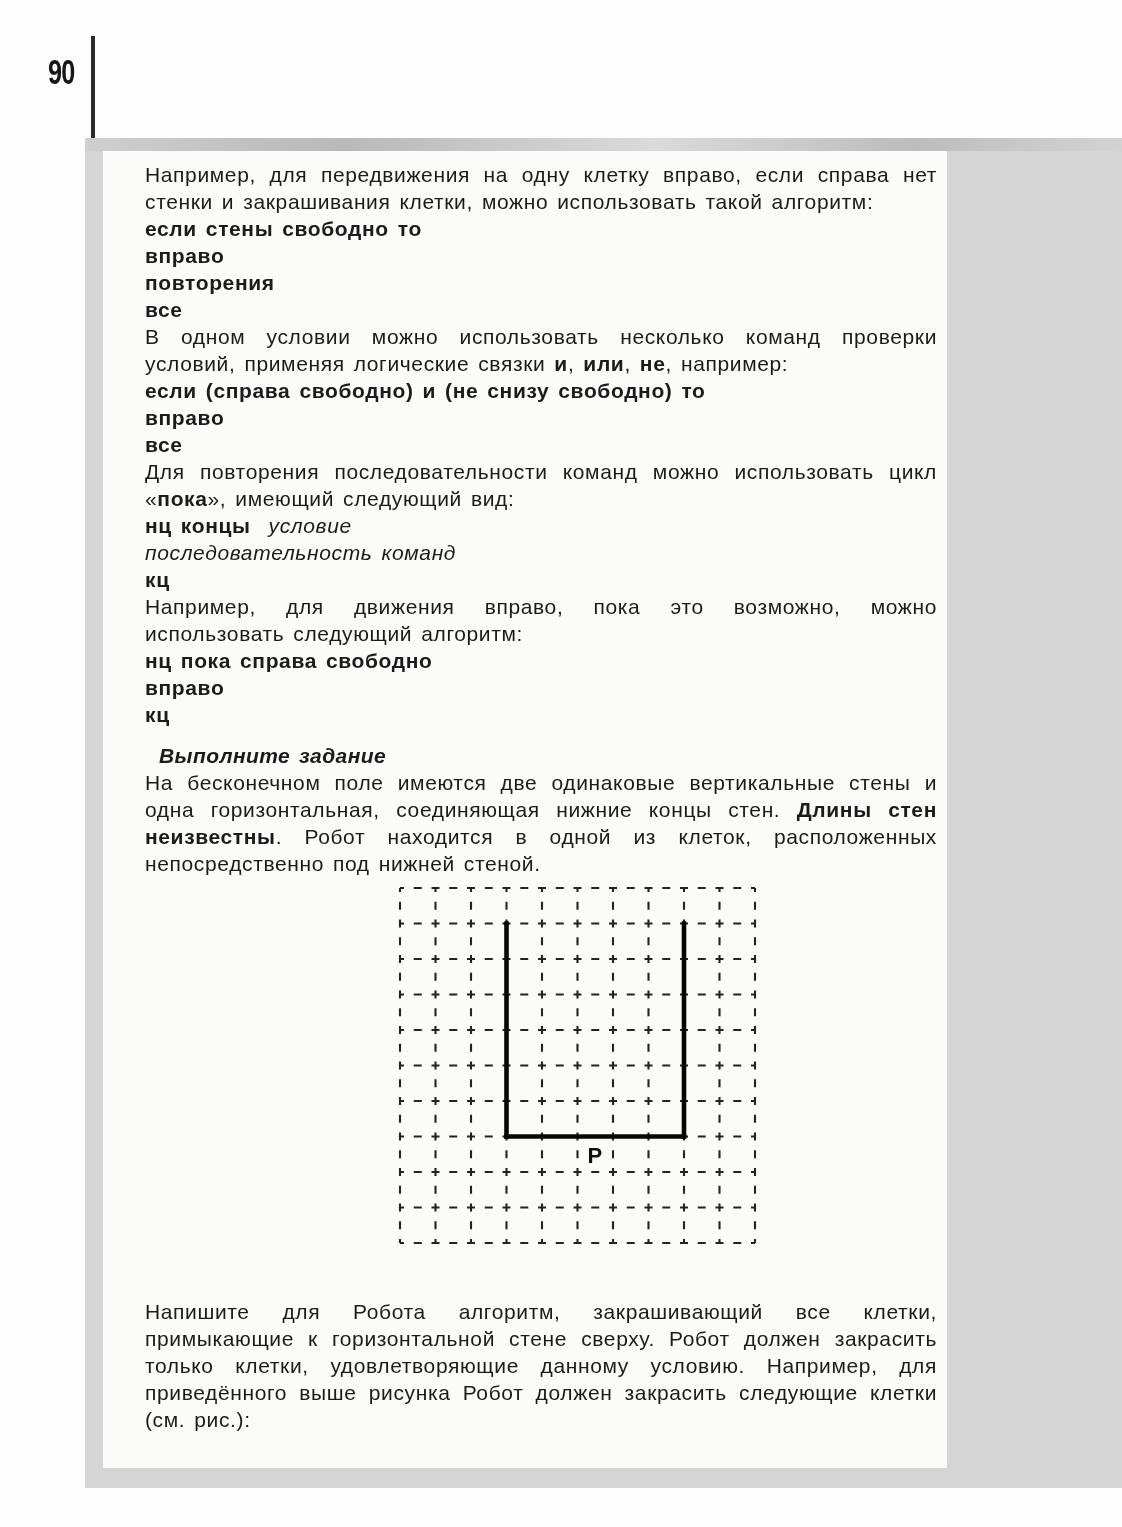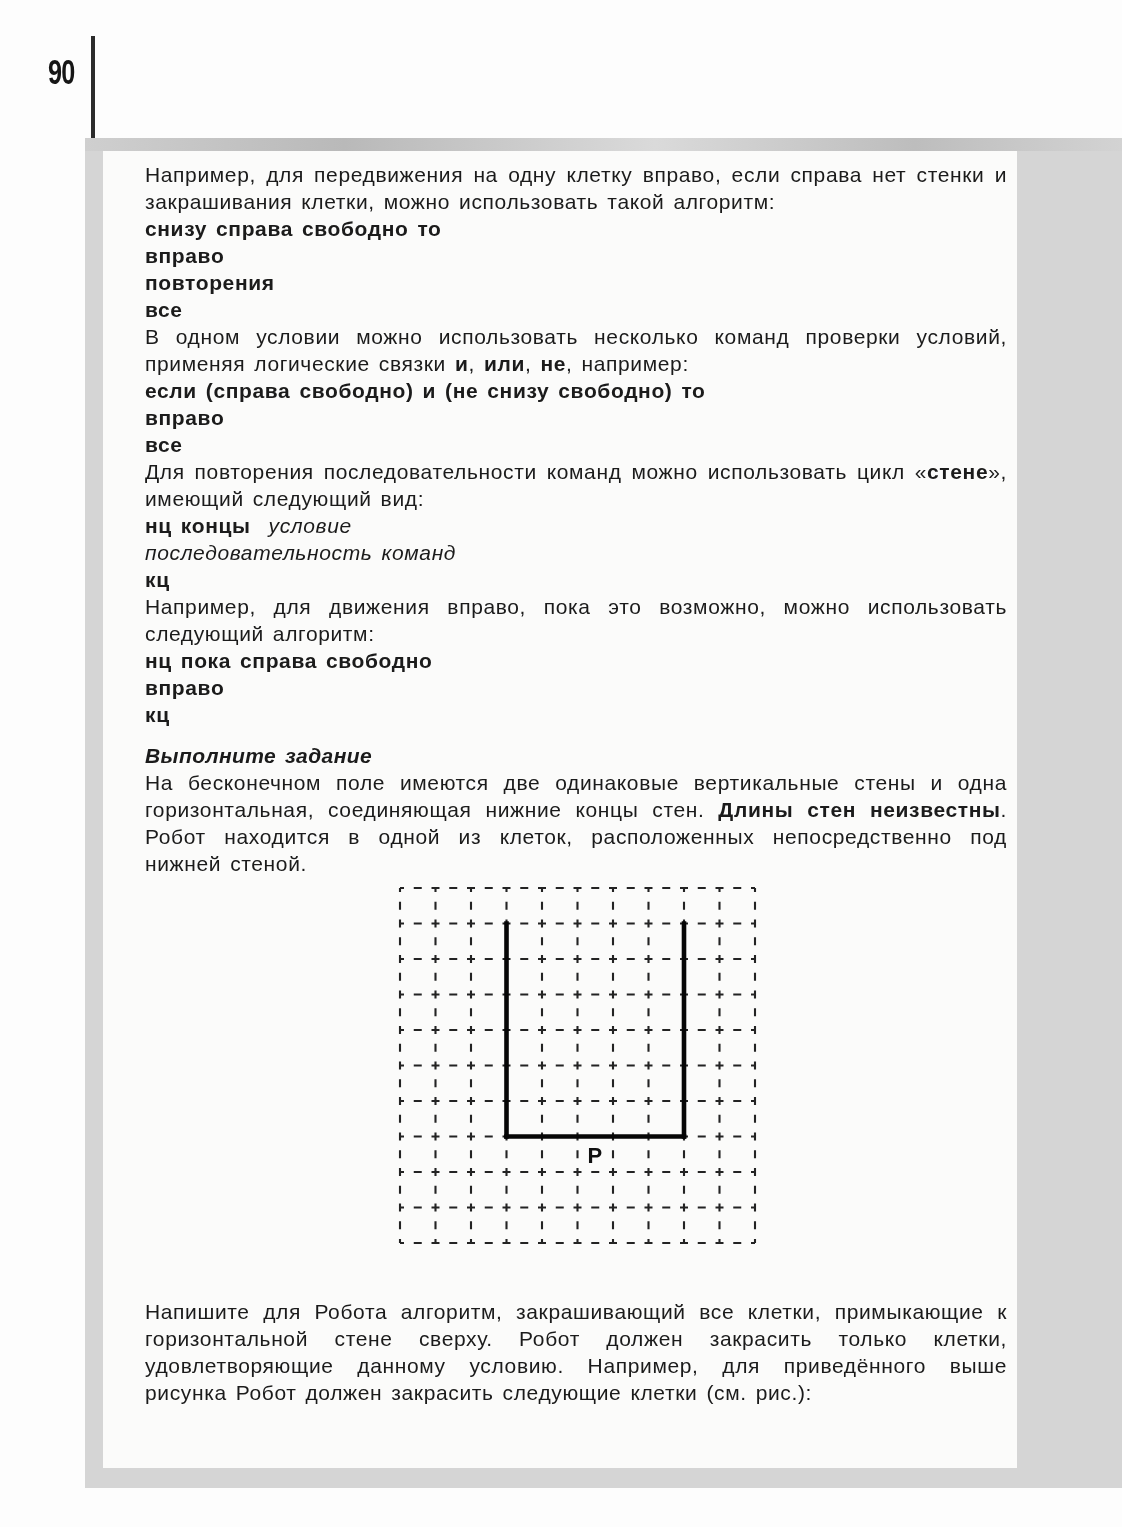--- a/index.html
+++ b/index.html
@@ -20,58 +20,58 @@
   }
   .backdrop{
     position:absolute;left:85px;top:138px;width:1037px;height:1350px;
     background:#d5d5d5;
   }
   .backdrop::before{
     content:"";position:absolute;left:0;top:0;right:0;height:13px;
     background:linear-gradient(90deg,#cfcfcf,#b9b9b9 25%,#dadada 55%,#bdbdbd 80%,#d3d3d3);
   }
   .sheet{
-    position:absolute;left:103px;top:151px;width:914px;height:1317px;
+    position:absolute;left:103px;top:151px;width:844px;height:1317px;
     background:#fbfbfa;box-sizing:border-box;
     padding:10px 10px 0 42px;overflow:hidden;
   }
   .content{
     font-size:21px;line-height:27px;color:#1b1b1b;
     letter-spacing:.03em;word-spacing:.12em;
   }
   .block{margin:0;}
   .b-p{text-align:justify;}
   .b-code{text-align:left;}
   .b-heading{margin-top:14px;}
   .bold{font-weight:700;}
   .italic{font-style:italic;}
-  .b-heading .bold{letter-spacing:.02em;}
+  .b-heading .bold{letter-spacing:.02em;margin-left:14px;}
   .figure{width:fit-content;margin:8px 0 46px 252px;}
   .grid-line{stroke:#232323;stroke-width:2.1;stroke-dasharray:8 9.75;stroke-dashoffset:4;fill:none;}
   .wall{stroke:#060606;stroke-width:4.6;stroke-linecap:square;fill:none;}
   .robot-label{font-family:"Liberation Sans",sans-serif;font-size:22px;font-weight:600;fill:#101010;}
 </style>
 </head>
 <body>
 
 <div class="page-number">90</div>
 <div class="corner-rule"></div>
 <div class="backdrop"></div>
 <div class="sheet">
   <div class="content">
       <div class="block b-p"><span>Например, для передвижения на одну клетку вправо, если справа нет стенки и закрашивания клетки, можно использовать такой алгоритм:</span></div>
-      <div class="block b-code"><span class="bold">снизу справа свободно то</span></div>
+      <div class="block b-code"><span class="bold">если стены свободно то</span></div>
       <div class="block b-code"><span class="bold">вправо</span></div>
       <div class="block b-code"><span class="bold">повторения</span></div>
       <div class="block b-code"><span class="bold">все</span></div>
       <div class="block b-p"><span>В одном условии можно использовать несколько команд проверки условий, применяя логические связки </span><span class="bold">и</span><span>, </span><span class="bold">или</span><span>, </span><span class="bold">не</span><span>, например:</span></div>
       <div class="block b-code"><span class="bold">если (справа свободно) и (не снизу свободно) то</span></div>
       <div class="block b-code"><span class="bold">вправо</span></div>
       <div class="block b-code"><span class="bold">все</span></div>
-      <div class="block b-p"><span>Для повторения последовательности команд можно использовать цикл «</span><span class="bold">стене</span><span>», имеющий следующий вид:</span></div>
+      <div class="block b-p"><span>Для повторения последовательности команд можно использовать цикл «</span><span class="bold">пока</span><span>», имеющий следующий вид:</span></div>
       <div class="block b-code"><span class="bold">нц концы</span><span>&nbsp;&nbsp;</span><span class="italic">условие</span></div>
       <div class="block b-code"><span class="italic">последовательность команд</span></div>
       <div class="block b-code"><span class="bold">кц</span></div>
       <div class="block b-p"><span>Например, для движения вправо, пока это возможно, можно использовать следующий алгоритм:</span></div>
       <div class="block b-code"><span class="bold">нц пока справа свободно</span></div>
       <div class="block b-code"><span class="bold">вправо</span></div>
       <div class="block b-code"><span class="bold">кц</span></div>
       <div class="block b-heading"><span class="bold italic">Выполните задание</span></div>
       <div class="block b-p"><span>На бесконечном поле имеются две одинаковые вертикальные стены и одна горизонтальная, соединяющая нижние концы стен. </span><span class="bold">Длины стен неизвестны</span><span>. Робот находится в одной из клеток, расположенных непосредственно под нижней стеной.</span></div>
       <div class="figure"><svg width="361" height="361" viewBox="-3 -3 361 361">

